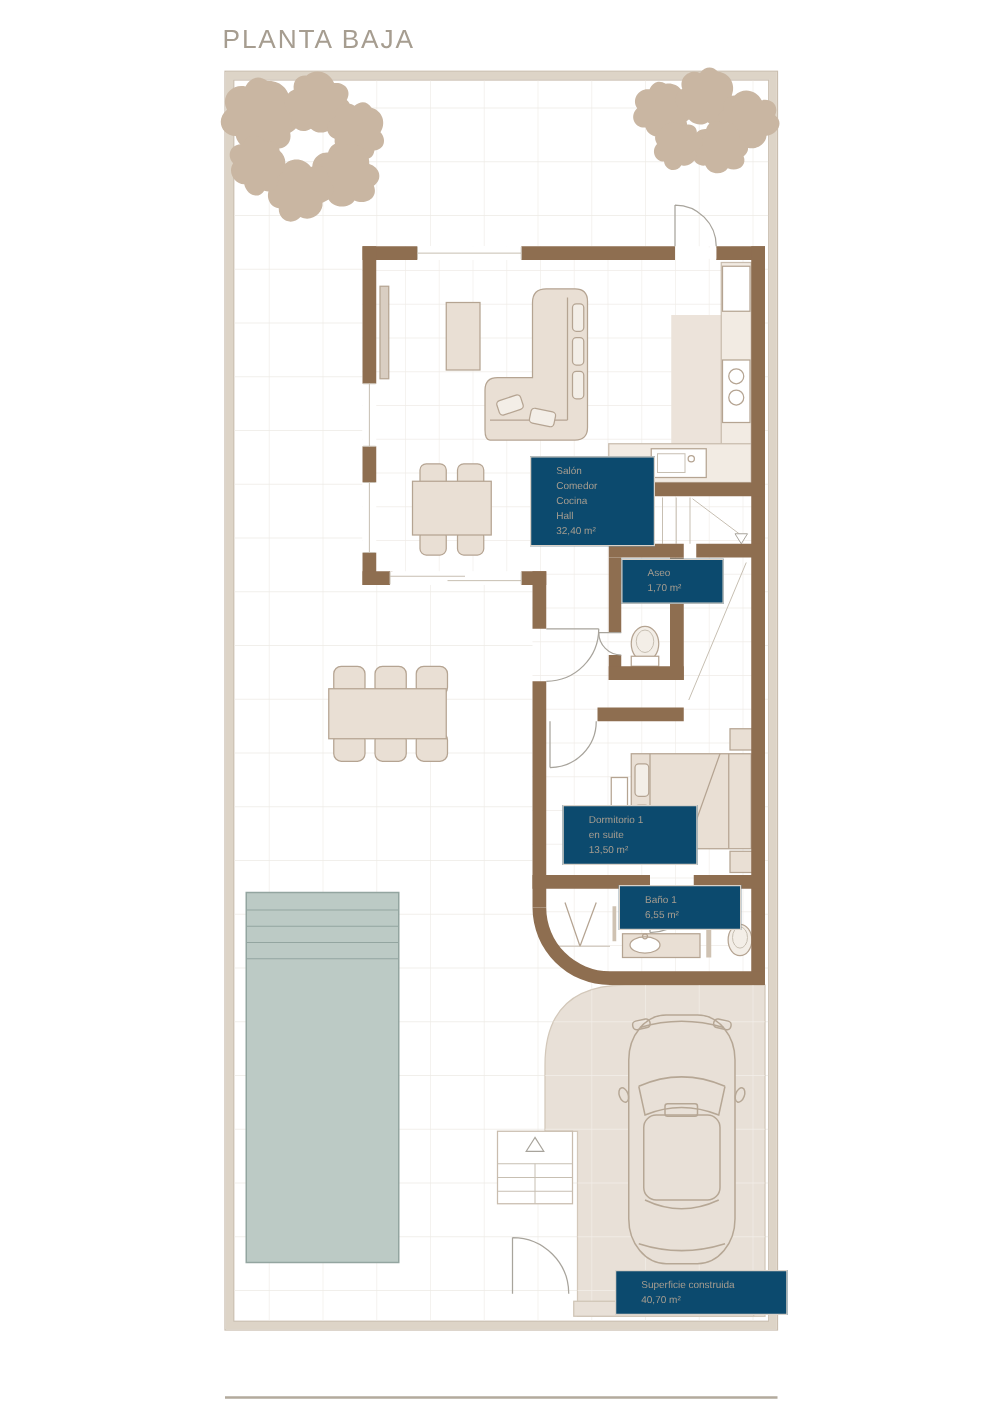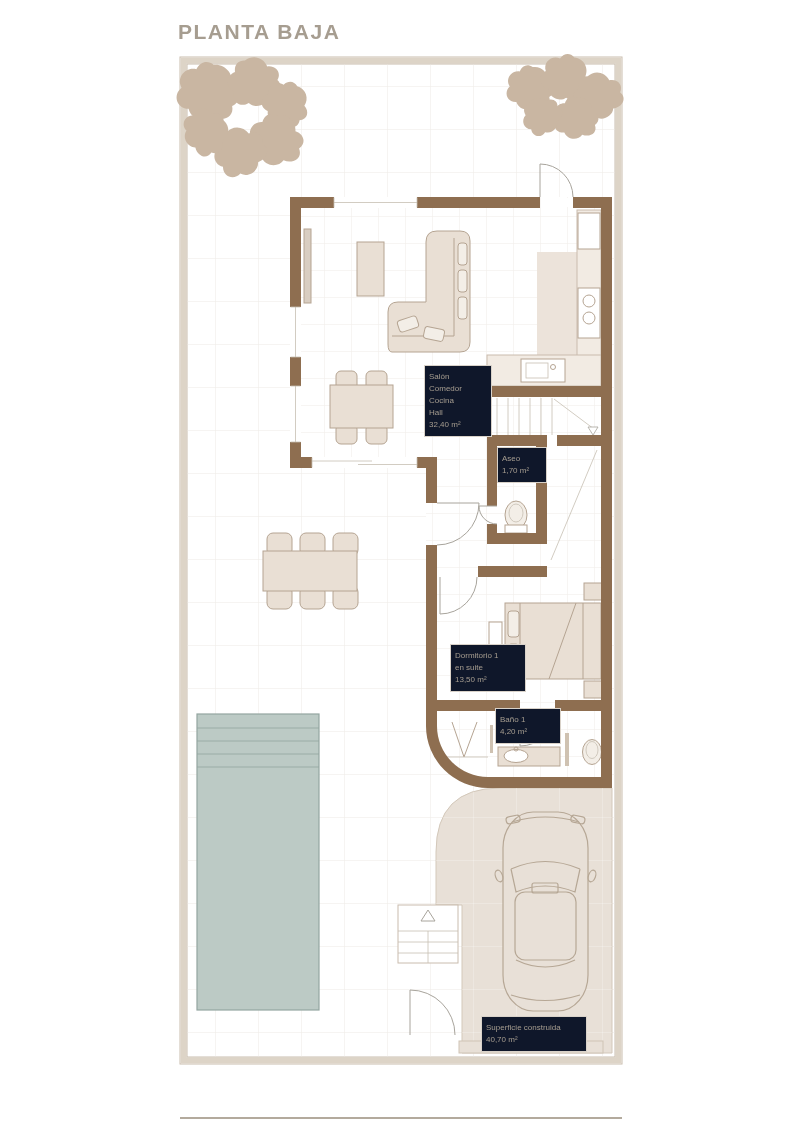--- a/index.html
+++ b/index.html
@@ -1,22 +1,22 @@
 <!DOCTYPE html>
 <html style="--wall: #8e6e50; --furn: #e9dfd4; --furn-stroke: #b5a492; --floor-beige: #e8e0d7; --kitchen-floor: #ece3da; --pool: #bccac5; --pool-stroke: #93a5a0; --tree: #c9b6a2; --frame-band: #ddd4c7; --frame-edge: #c9bdae; --grid-out: #edeae5; --grid-in: #f0ece7; --text: #a69d90; --label-border: #d9d2c9;"><head>
 <meta charset="utf-8">
 <style>
   html,body{margin:0;padding:0}
   body{width:800px;height:1132px;position:relative;background:#fff;
        font-family:"Liberation Sans",sans-serif;overflow:hidden}
   .page-title{position:absolute;left:178px;top:20px;font-size:21px;letter-spacing:1.5px;
-       color:var(--text,#a69d90);font-weight:700;z-index:3}
+       color:var(--text,#a69d90);font-weight:400;z-index:3}
   svg.plan{position:absolute;left:0;top:0;z-index:1}
-  .label-box{position:absolute;background:#0f172a;border:1px solid var(--label-border,#d9d2c9);
-       color:var(--text,#a69d90);font-size:8px;line-height:1.5;padding:5px 4px;
+  .label-box{position:absolute;background:#0c4a6e;border:1px solid var(--label-border,#d9d2c9);
+       color:var(--text,#a69d90);font-size:8px;line-height:1.5;padding:5px 20px;
        white-space:pre-line;z-index:3}
   .divider{position:absolute;left:180px;top:1117px;width:442px;height:2px;
        background:#b3aa9d;z-index:2}
   
   .wall{fill:var(--wall,#8e6e50)}
   .furn{fill:var(--furn,#e9dfd4);stroke:var(--furn-stroke,#b5a492);stroke-width:1}
   .fix{fill:#f3eee7;stroke:var(--furn-stroke,#b5a492);stroke-width:1}
   .wht{fill:#fff;stroke:var(--furn-stroke,#b5a492);stroke-width:1}
   .ln{fill:none;stroke:var(--furn-stroke,#b5a492);stroke-width:1}
   .thin{fill:none;stroke:#c7bfb2;stroke-width:.8}
@@ -236,17 +236,17 @@
 Comedor
 Cocina
 Hall
 32,40 m²</div>
 <div class="label-box" style="left:497px;top:447px;width:40px">Aseo
 1,70 m²</div>
 <div class="label-box" style="left:450px;top:644px;width:66px">Dormitorio 1
 en suite
 13,50 m²</div>
 <div class="label-box" style="left:495px;top:708px;width:56px">Baño 1
-4,20 m²</div>
-<div class="label-box" style="left:481px;top:1016px;width:96px">Superficie construida
+6,55 m²</div>
+<div class="label-box" style="left:492px;top:1016px;width:96px">Superficie construida
 40,70 m²</div>
 
 <div class="divider"></div>
 
 </body></html>

